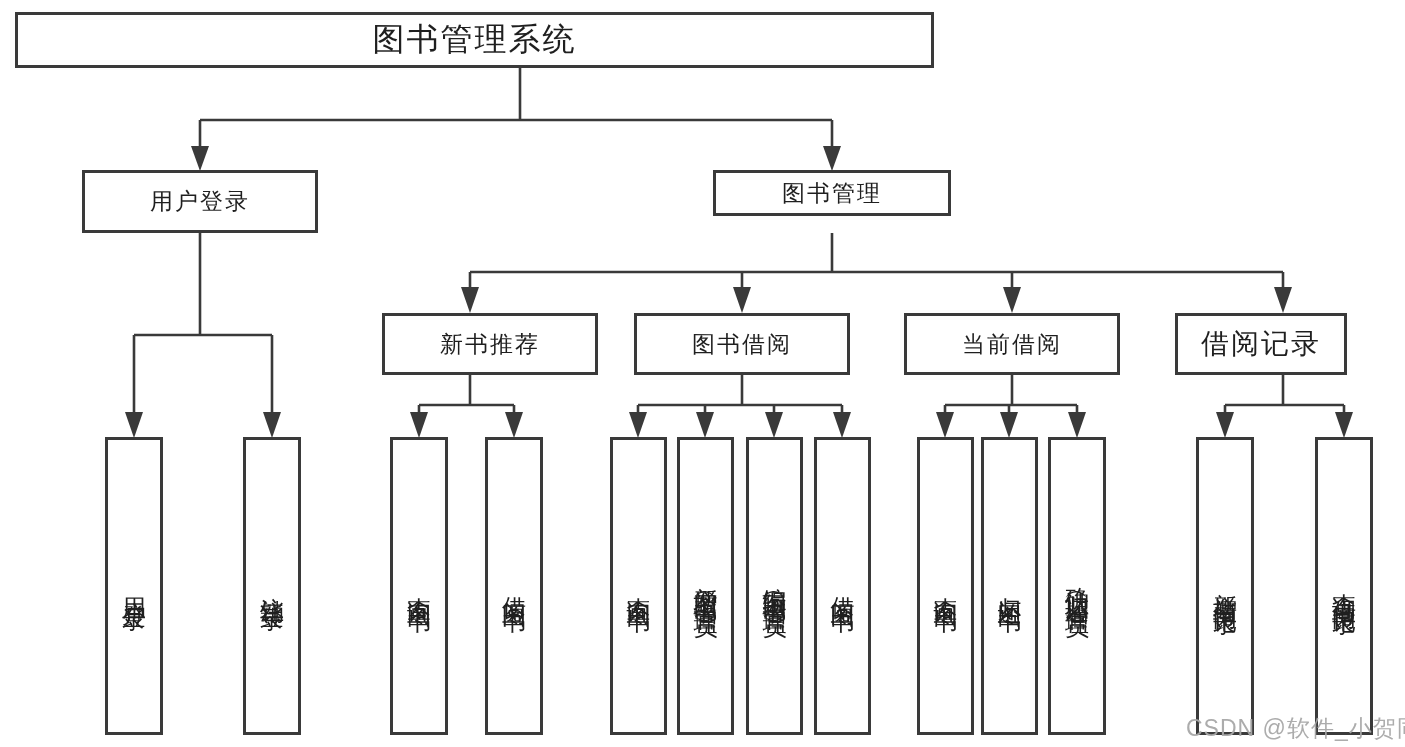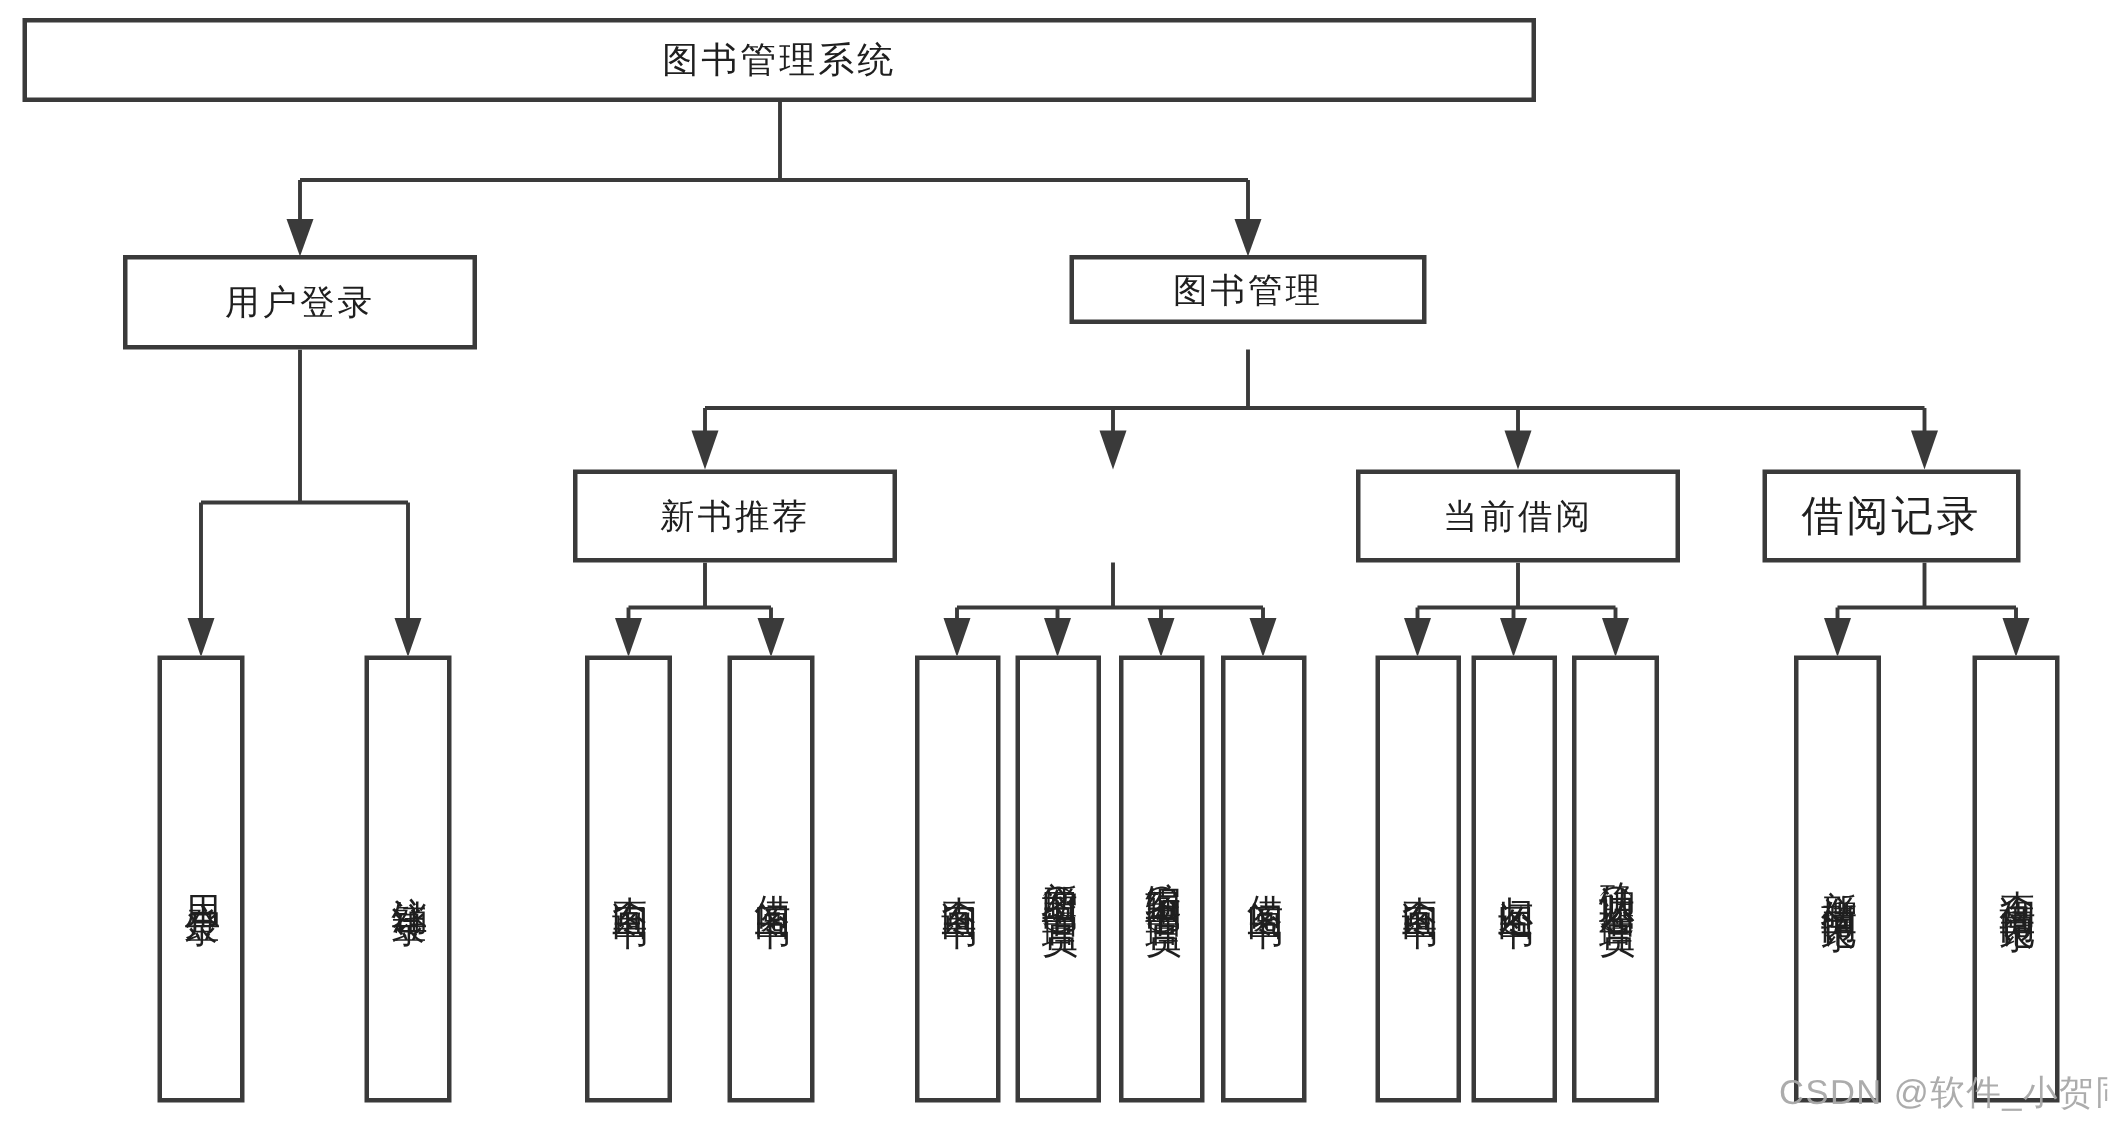--- a/index.html
+++ b/index.html
@@ -36,21 +36,21 @@
   .node .h-label {
     white-space: nowrap;
   }
   .v-node .v-label {
     writing-mode: vertical-rl;
     letter-spacing: 4px;
     line-height: 1;
     white-space: nowrap;
   }
   
-  .b-root        { left: 15px;   top: 12px;  width: 1009px; height: 56px; font-size: 24px; }
+  .b-root        { left: 15px;   top: 12px;  width: 919px; height: 56px; font-size: 32px; }
   .b-user-login  { left: 82px;   top: 170px; width: 236px;  height: 63px; font-size: 23px; }
   .b-book-mgmt   { left: 713px;  top: 170px; width: 238px;  height: 46px; font-size: 23px; }
   .b-new-book    { left: 382px;  top: 313px; width: 216px;  height: 62px; font-size: 23px; }
   .b-borrow      { left: 634px;  top: 313px; width: 216px;  height: 62px; font-size: 23px; }
   .b-current     { left: 904px;  top: 313px; width: 216px;  height: 62px; font-size: 23px; text-align: center; }
   .b-record      { left: 1175px; top: 313px; width: 172px;  height: 62px; font-size: 28px; }
   
   .v-node { top: 437px; height: 298px; width: 58px; font-size: 24px; }
   .b-leaf-user-login    { left: 105px;  }
   .b-leaf-logout        { left: 243px;  }
@@ -155,20 +155,23 @@
   <div class="node b-user-login">
     <span class="h-label">用户登录</span>
   </div>
   <div class="node b-book-mgmt">
     <span class="h-label">图书管理</span>
   </div>
 
   <div class="node b-new-book">
     <span class="h-label">新书推荐</span>
   </div>
+  <div class="node b-borrow">
+    <span class="h-label">图书借阅</span>
+  </div>
   <div class="node b-current">
     <span class="h-label">当前借阅</span>
   </div>
   <div class="node b-record">
     <span class="h-label">借阅记录</span>
   </div>
 
   <div class="node v-node b-leaf-user-login">
     <span class="v-label">用户登录</span>
   </div>

